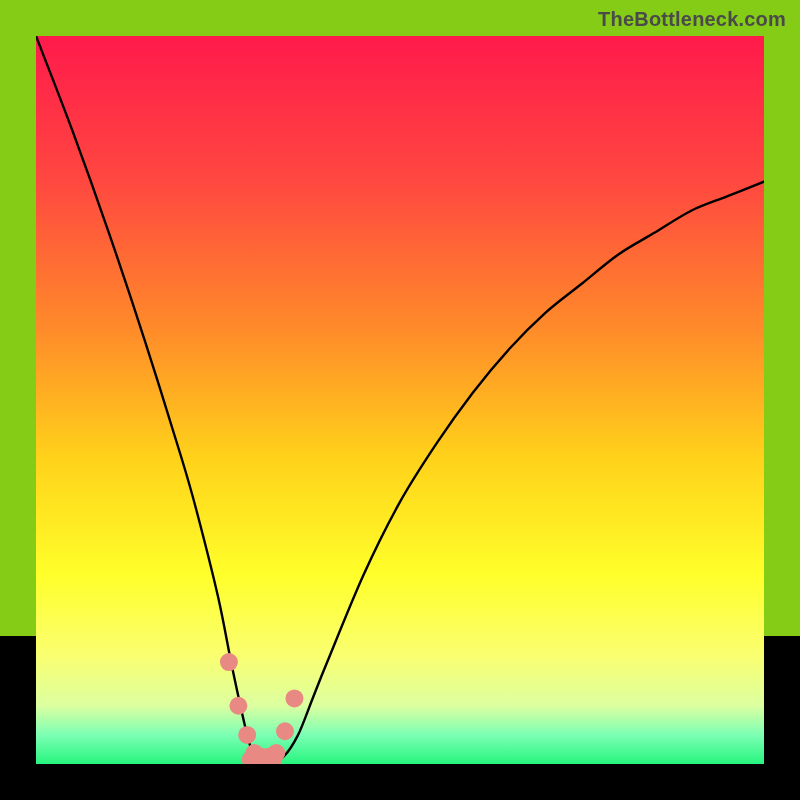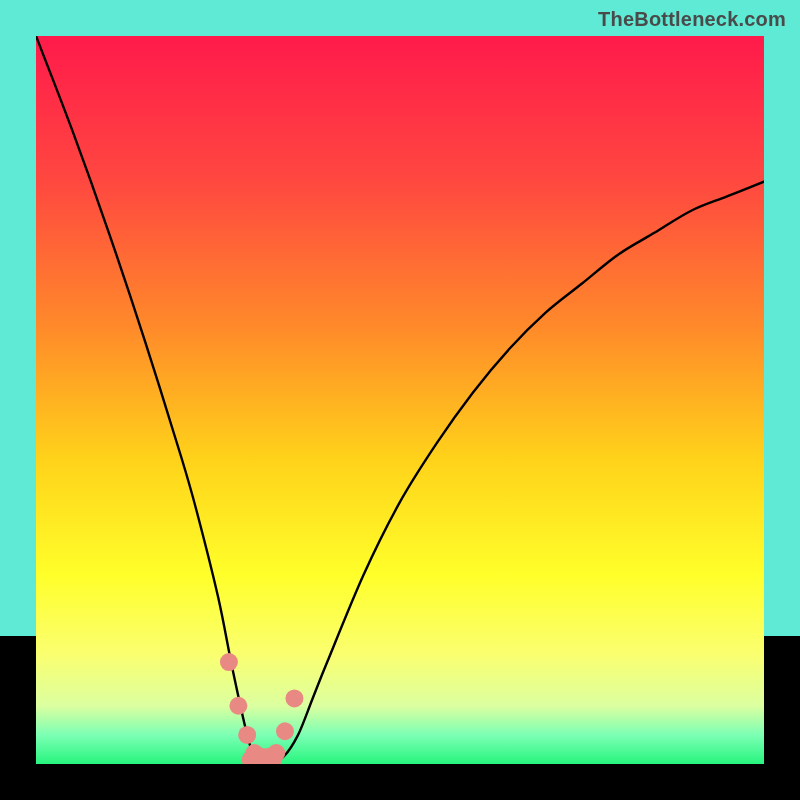--- a/index.html
+++ b/index.html
@@ -10,21 +10,21 @@
     background: #000;
     font-family: Arial, sans-serif;
     overflow: hidden;
   }
   .frame {
     position: absolute;
     left: 0;
     top: 0;
     width: 800px;
     height: 636px;
-    background: #5eead4;
+    background: #84cc16;
   }
   .plot-area {
     position: absolute;
     left: 36px;
     top: 36px;
     width: 728px;
     height: 728px;
     overflow: hidden;
   }
   .gradient-bg {

